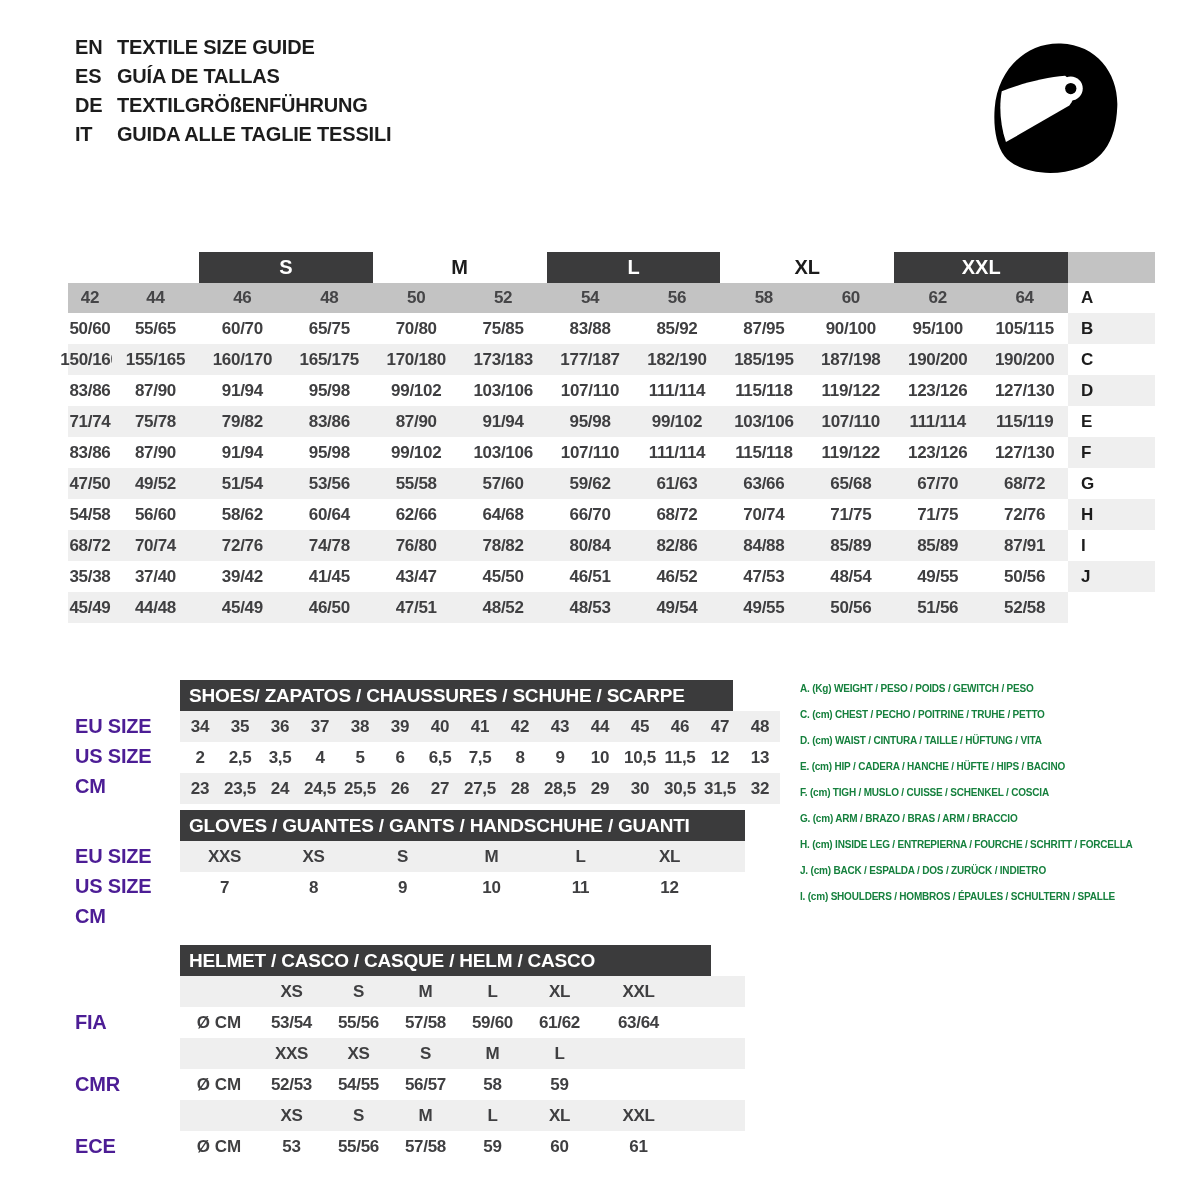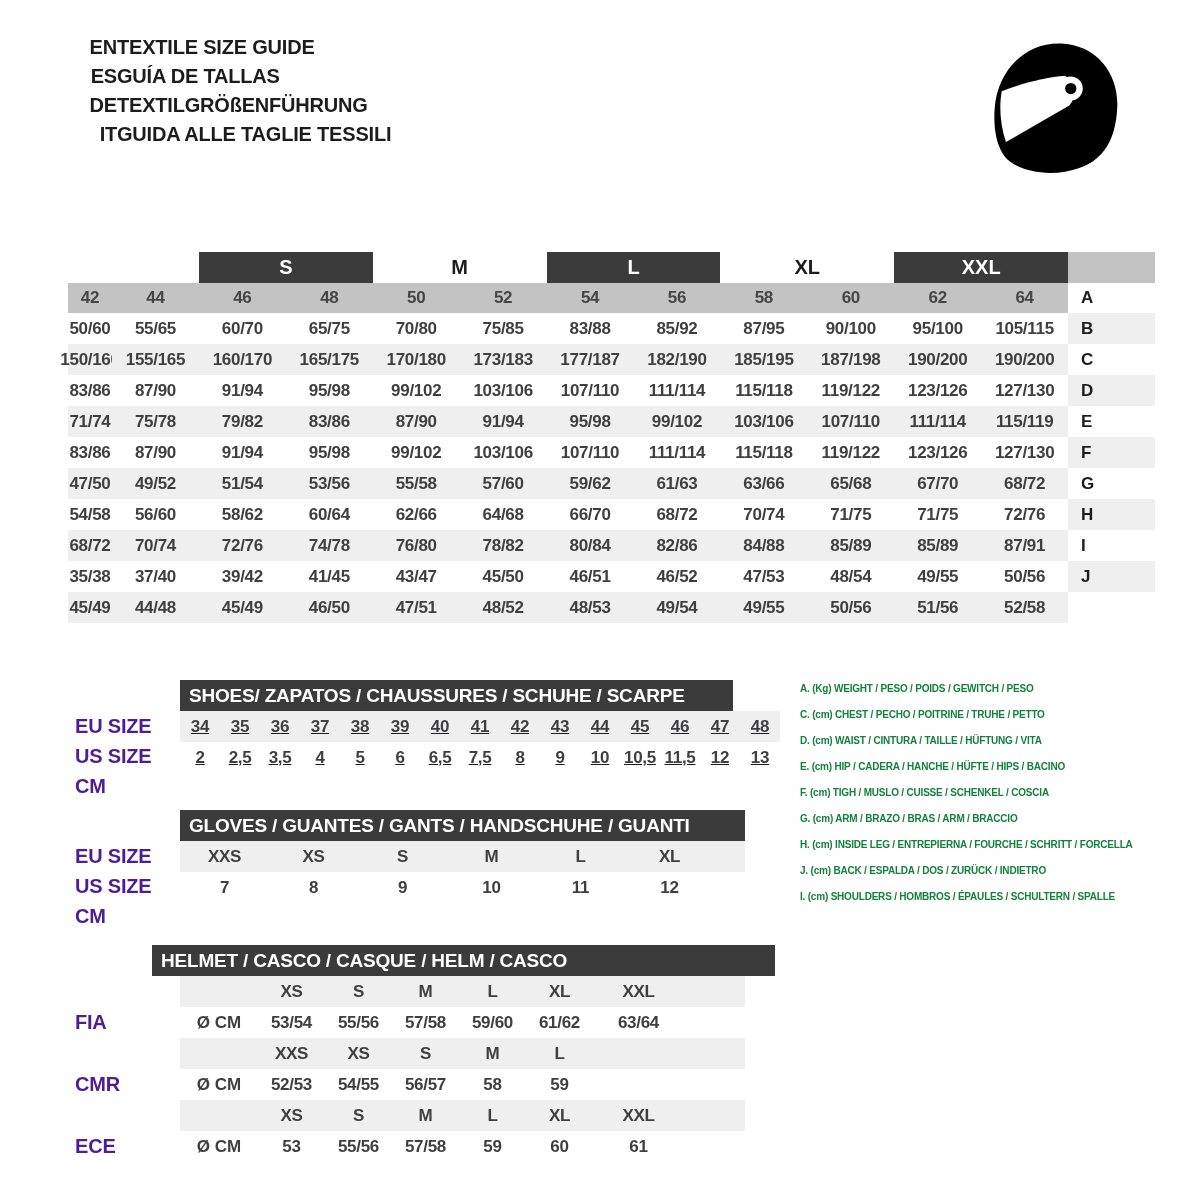--- a/index.html
+++ b/index.html
@@ -6,21 +6,21 @@
   body{
     width:1200px;height:1200px;background:#ffffff;
     font-family:"Liberation Sans","DejaVu Sans",sans-serif;
     font-weight:700;color:#1c1c1c;overflow:hidden;position:relative;
   }
   .abs{position:absolute;}
 
   
   #languages{left:75px;top:33px;}
   .lang-row{display:flex;height:29px;align-items:center;}
-  .lang-code{width:42px;font-size:20px;letter-spacing:-0.2px;text-align:right;}
+  .lang-code{width:42px;font-size:20px;letter-spacing:-0.2px;}
   .lang-title{font-size:20px;letter-spacing:-0.2px;}
 
   
   #helmet-logo{left:982px;top:30px;width:155px;height:165px;}
 
   
   #textile{left:68px;top:252px;width:1087px;display:grid;
     grid-template-columns:44px repeat(12,1fr);
     grid-template-rows:31px 30px repeat(10,31px);}
   .cell{display:flex;align-items:center;justify-content:center;}
@@ -34,30 +34,30 @@
 
   
   .section-label{font-size:20px;letter-spacing:-0.2px;color:#4c1d95;height:30px;display:flex;align-items:center;}
   .title-bar{background:#3b3b3c;color:#fff;font-size:19px;height:31px;
     display:flex;align-items:center;padding-left:9px;box-sizing:border-box;letter-spacing:-0.2px;}
   .trow{display:grid;height:31px;}
   .trow .cell{height:31px;}
 
   #shoes{left:75px;top:680px;width:710px;}
   #shoes .title-bar{margin-left:105px;width:553px;}
-  #shoes .trow{margin-left:105px;width:600px;grid-template-columns:repeat(15,40px);text-decoration:underline;}
+  #shoes .trow{margin-left:105px;width:600px;grid-template-columns:repeat(15,40px);}
   #shoes-labels{position:absolute;left:0;top:31px;}
 
   #gloves{left:75px;top:810px;width:710px;}
   #gloves .title-bar{margin-left:105px;width:565px;}
   #gloves .trow{margin-left:105px;width:565px;grid-template-columns:repeat(6,89px);}
   #gloves-labels{position:absolute;left:0;top:31px;}
 
   #helmet{left:75px;top:945px;width:710px;}
-  #helmet .title-bar{margin-left:77px;width:623px;}
+  #helmet .title-bar{margin-left:105px;width:531px;}
   #helmet .trow{margin-left:105px;width:565px;grid-template-columns:78px 67px 67px 67px 67px 67px 91px;}
   .diam{font-size:17px;color:#3f3f41;}
   #helmet-labels{position:absolute;left:0;top:31px;}
   #helmet-labels .section-label{height:31px;}
 
   
   #legend{left:800px;top:676px;width:398px;}
   .legend-item{font-size:10px;line-height:26px;letter-spacing:-0.2px;color:#15803d;}
 </style>
 </head>
@@ -280,20 +280,37 @@
         <div class="cell num">6,5</div>
         <div class="cell num">7,5</div>
         <div class="cell num">8</div>
         <div class="cell num">9</div>
         <div class="cell num">10</div>
         <div class="cell num">10,5</div>
         <div class="cell num">11,5</div>
         <div class="cell num">12</div>
         <div class="cell num">13</div>
       </div>
+      <div class="trow stripe">
+        <div class="cell num">23</div>
+        <div class="cell num">23,5</div>
+        <div class="cell num">24</div>
+        <div class="cell num">24,5</div>
+        <div class="cell num">25,5</div>
+        <div class="cell num">26</div>
+        <div class="cell num">27</div>
+        <div class="cell num">27,5</div>
+        <div class="cell num">28</div>
+        <div class="cell num">28,5</div>
+        <div class="cell num">29</div>
+        <div class="cell num">30</div>
+        <div class="cell num">30,5</div>
+        <div class="cell num">31,5</div>
+        <div class="cell num">32</div>
+      </div>
     </div>
 </div>
 
 <div id="gloves" class="abs">
   <div class="title-bar">GLOVES / GUANTES / GANTS / HANDSCHUHE / GUANTI</div>
   <div id="gloves-labels">
       <div class="section-label">EU SIZE</div>
       <div class="section-label">US SIZE</div>
       <div class="section-label">CM</div>
     </div>

